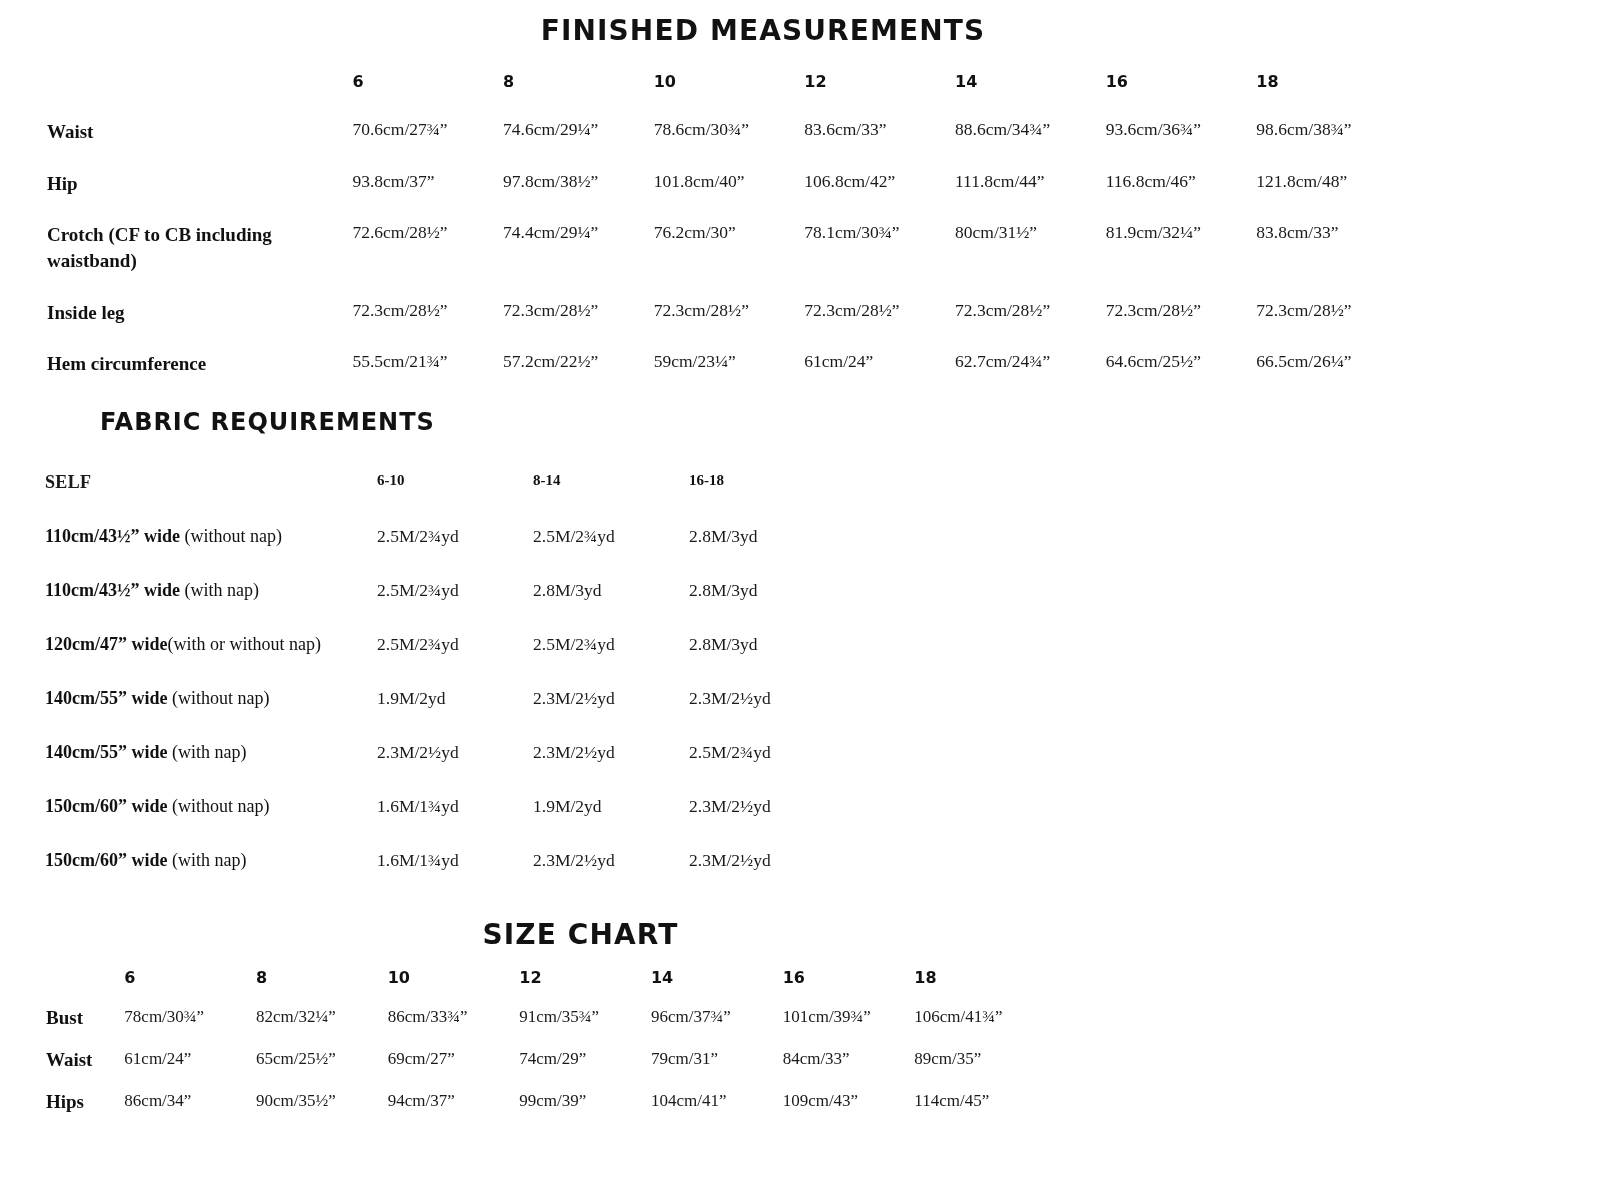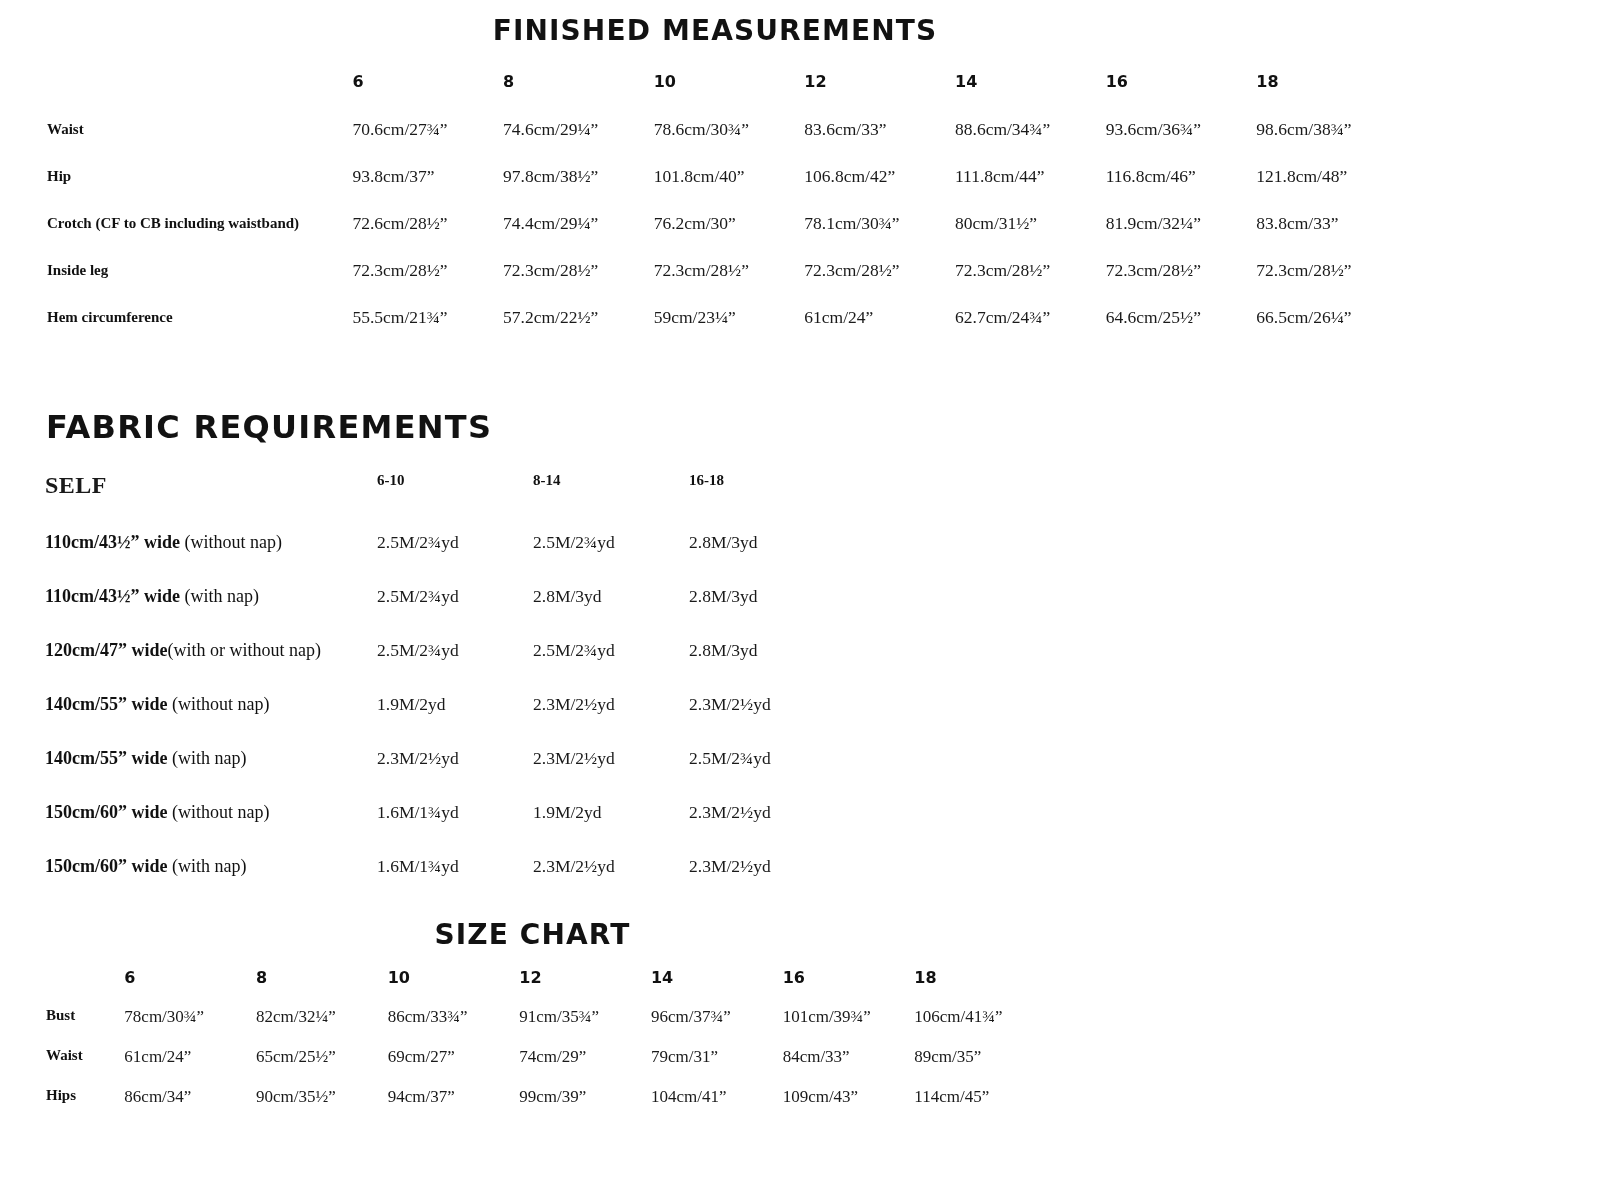--- a/index.html
+++ b/index.html
@@ -21,36 +21,37 @@
     height: 1200px;
     box-sizing: border-box;
   }
 
   
   .section-title {
     font-family: "DejaVu Sans", sans-serif;
     font-weight: bold;
     letter-spacing: 0.04em;
     color: #121212;
+    margin-left: 48px;
   }
   .title-center {
     text-align: center;
   }
   #finished-title {
     position: absolute;
     left: 0;
     top: 14px;
     width: 1430px;
     font-size: 28px;
   }
   #fabric-title {
     position: absolute;
-    left: 46px;
+    left: 52px;
     top: 408px;
-    font-size: 32px;
+    font-size: 24px;
   }
   #size-chart-title {
     position: absolute;
     left: 0;
     top: 918px;
     width: 1065px;
     font-size: 28px;
   }
 
   
@@ -66,21 +67,21 @@
   }
   .colhead {
     font-family: "DejaVu Sans", sans-serif;
     font-weight: bold;
     font-size: 16px;
     color: #111;
   }
   .rowlabel {
     font-family: "Liberation Serif", serif;
     font-weight: bold;
-    font-size: 15px;
+    font-size: 19px;
     color: #111;
   }
   .val {
     font-family: "Liberation Serif", serif;
     font-size: 17.5px;
     color: #1a1a1a;
     white-space: nowrap;
   }
 
   
@@ -132,21 +133,21 @@
     width: 155px;
   }
   #fabric-table .colhead {
     font-family: "Liberation Serif", serif;
     font-weight: bold;
     font-size: 15px;
   }
   .self-head {
     font-family: "Liberation Serif", serif;
     font-weight: bold;
-    font-size: 24px;
+    font-size: 18px;
     letter-spacing: 0.02em;
   }
 
   
   #size-chart-table {
     position: absolute;
     left: 46px;
     top: 968px;
     width: 1000px;
   }

